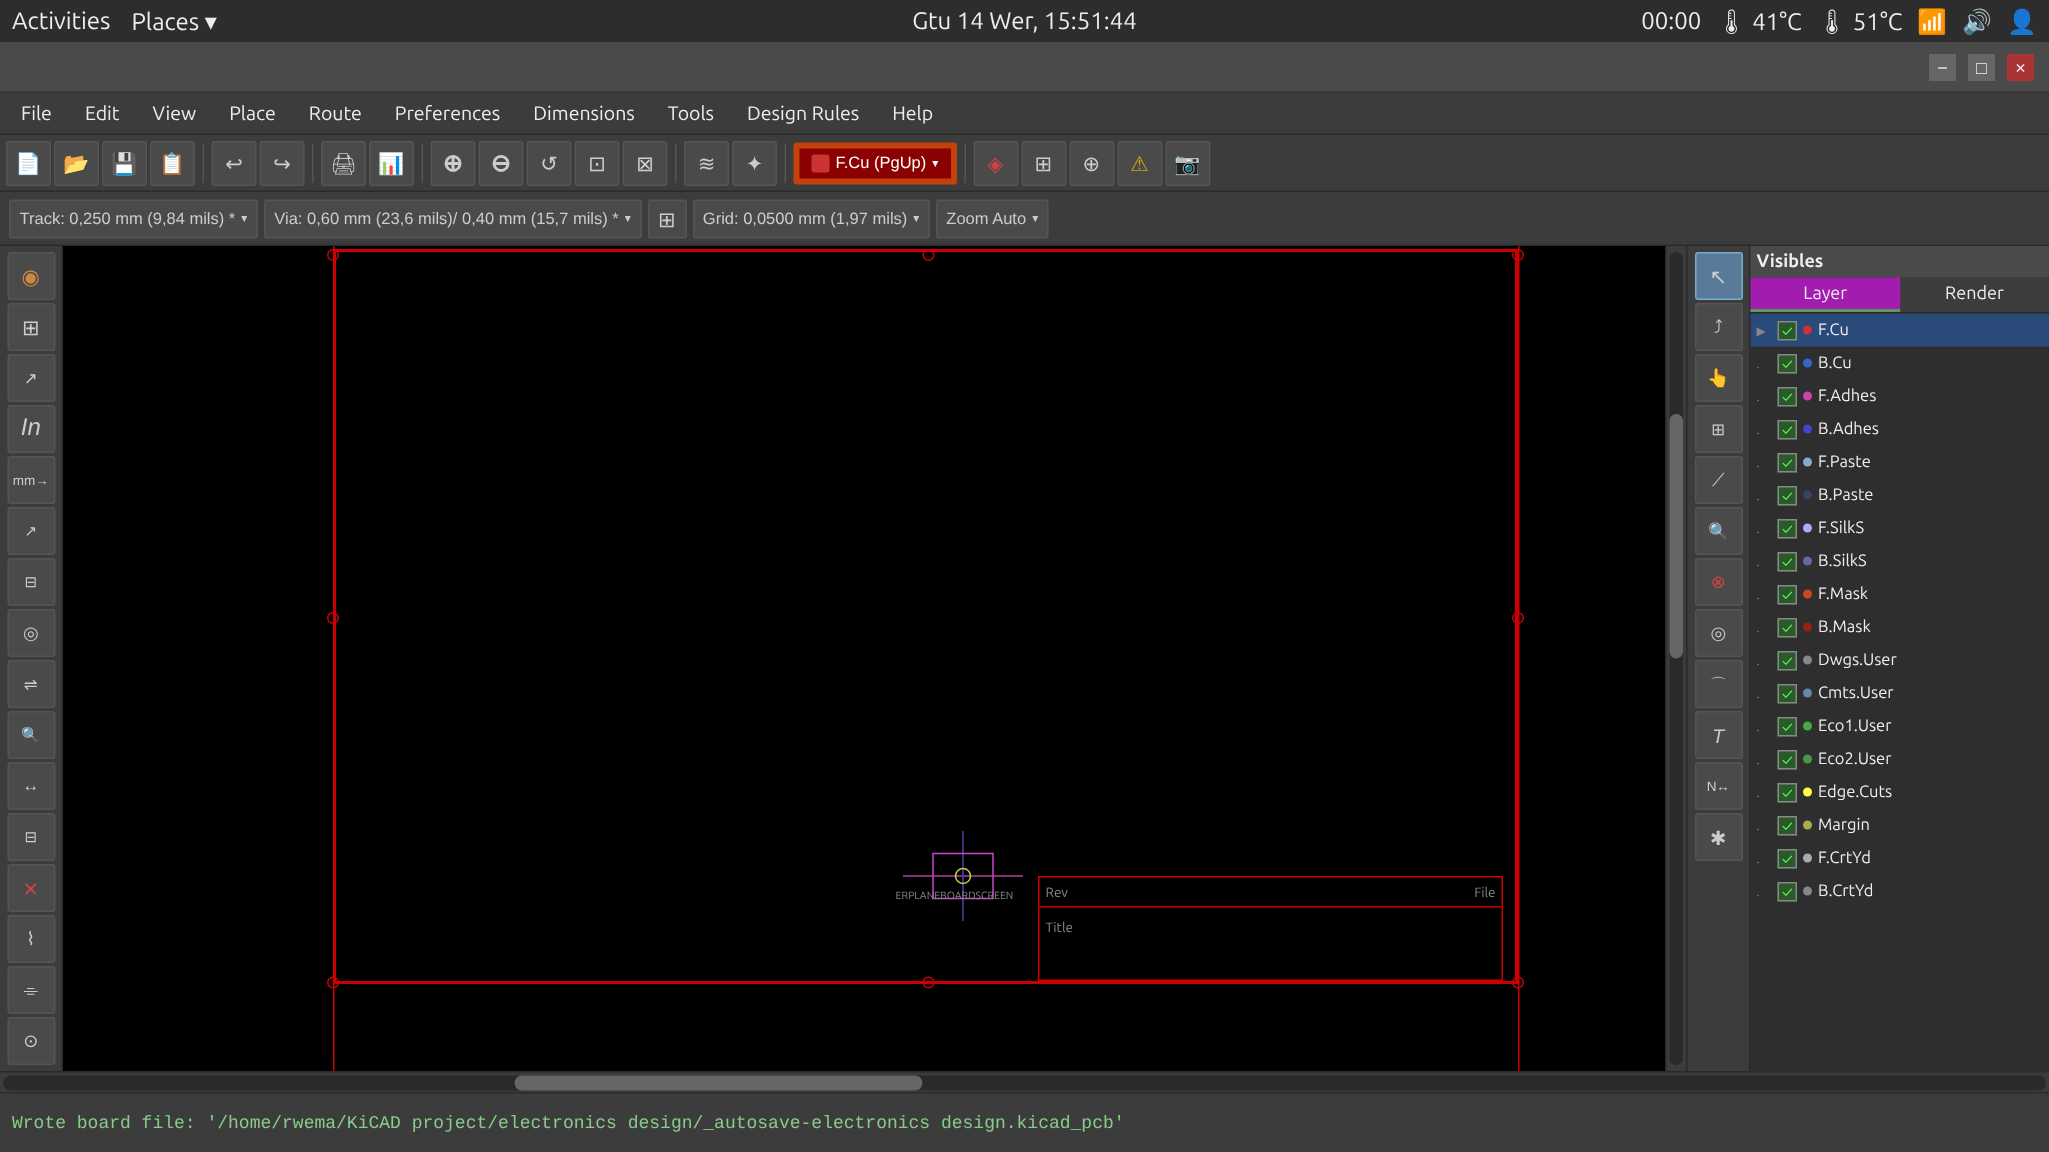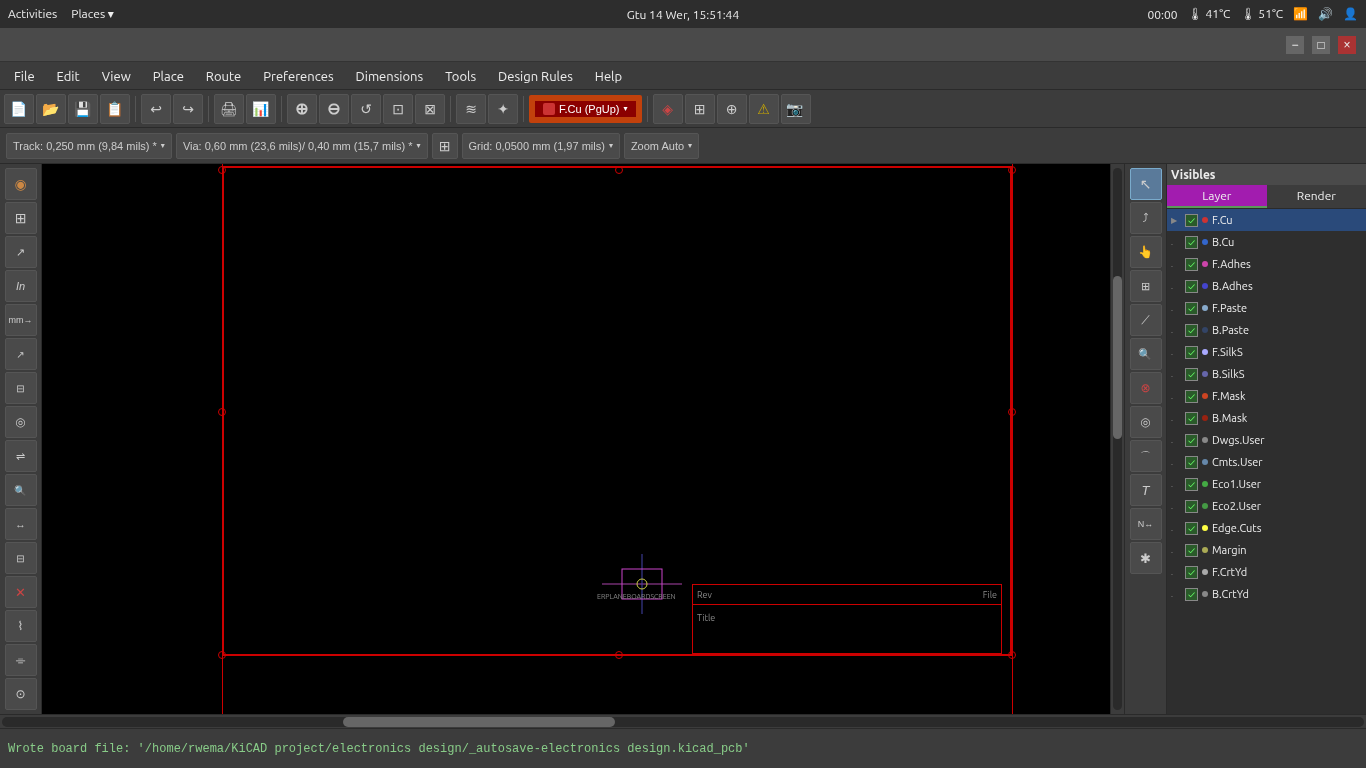--- a/index.html
+++ b/index.html
@@ -6,21 +6,21 @@
     body { width: 1366px; height: 768px; overflow: hidden; font-family: 'Ubuntu', 'DejaVu Sans', sans-serif; font-size: 12px; background: #3c3c3c; color: #eee; }
 
     
     #system-bar {
       height: 28px;
       background: #2d2d2d;
       display: flex;
       align-items: center;
       justify-content: space-between;
       padding: 0 8px;
-      font-size: 12px;
+      font-size: 16px;
     }
     #system-bar .left { display: flex; gap: 14px; }
     #system-bar .center { position: absolute; left: 50%; transform: translateX(-50%); }
     #system-bar .right { display: flex; align-items: center; gap: 10px; }
 
     
     #title-bar {
       height: 34px;
       background: #4a4a4a;
       display: flex;
@@ -73,21 +73,21 @@
       color: #ccc;
       font-size: 14px;
       cursor: pointer;
       display: flex; align-items: center; justify-content: center;
       border-radius: 2px;
     }
     .tb-sep { width: 1px; height: 26px; background: #555; margin: 0 3px; }
     .tb-layer-btn {
       height: 28px;
       background: #8b0000;
-      border: 6px solid #c2410c;
+      border: 4px solid #c2410c;
       color: #fff;
       font-size: 11px;
       padding: 0 8px;
       cursor: pointer;
       display: flex; align-items: center; gap: 4px;
       border-radius: 2px;
     }
 
     
     #toolbar-options {
@@ -402,21 +402,21 @@
     <span class="arrow">▾</span>
   </button>
 </div>
 
 <div id="main-area" style="display:flex; height: calc(768px - 28px - 34px - 28px - 38px - 36px - 40px - 14px);">
 
   <div id="left-panel">
     <button class="side-btn" style="color:#cc8844;">◉</button>
     <button class="side-btn">⊞</button>
     <button class="side-btn" style="font-size:11px;">↗</button>
-    <button class="side-btn" style="font-size:11px;font-style:italic;">In</button>
+    <button class="side-btn" style="font-size:16px;font-style:italic;">In</button>
     <button class="side-btn" style="font-size:9px;font-weight:normal;">mm→</button>
     <button class="side-btn" style="font-size:10px;">↗</button>
     <button class="side-btn" style="font-size:10px;">⊟</button>
     <button class="side-btn" style="font-size:12px;">◎</button>
     <button class="side-btn" style="font-size:11px;">⇌</button>
     <button class="side-btn" style="font-size:10px;">🔍</button>
     <button class="side-btn" style="font-size:11px;">↔</button>
     <button class="side-btn" style="font-size:10px;">⊟</button>
     <button class="side-btn" style="color:#cc4444;font-size:13px;">✕</button>
     <button class="side-btn" style="font-size:12px;">⌇</button>

